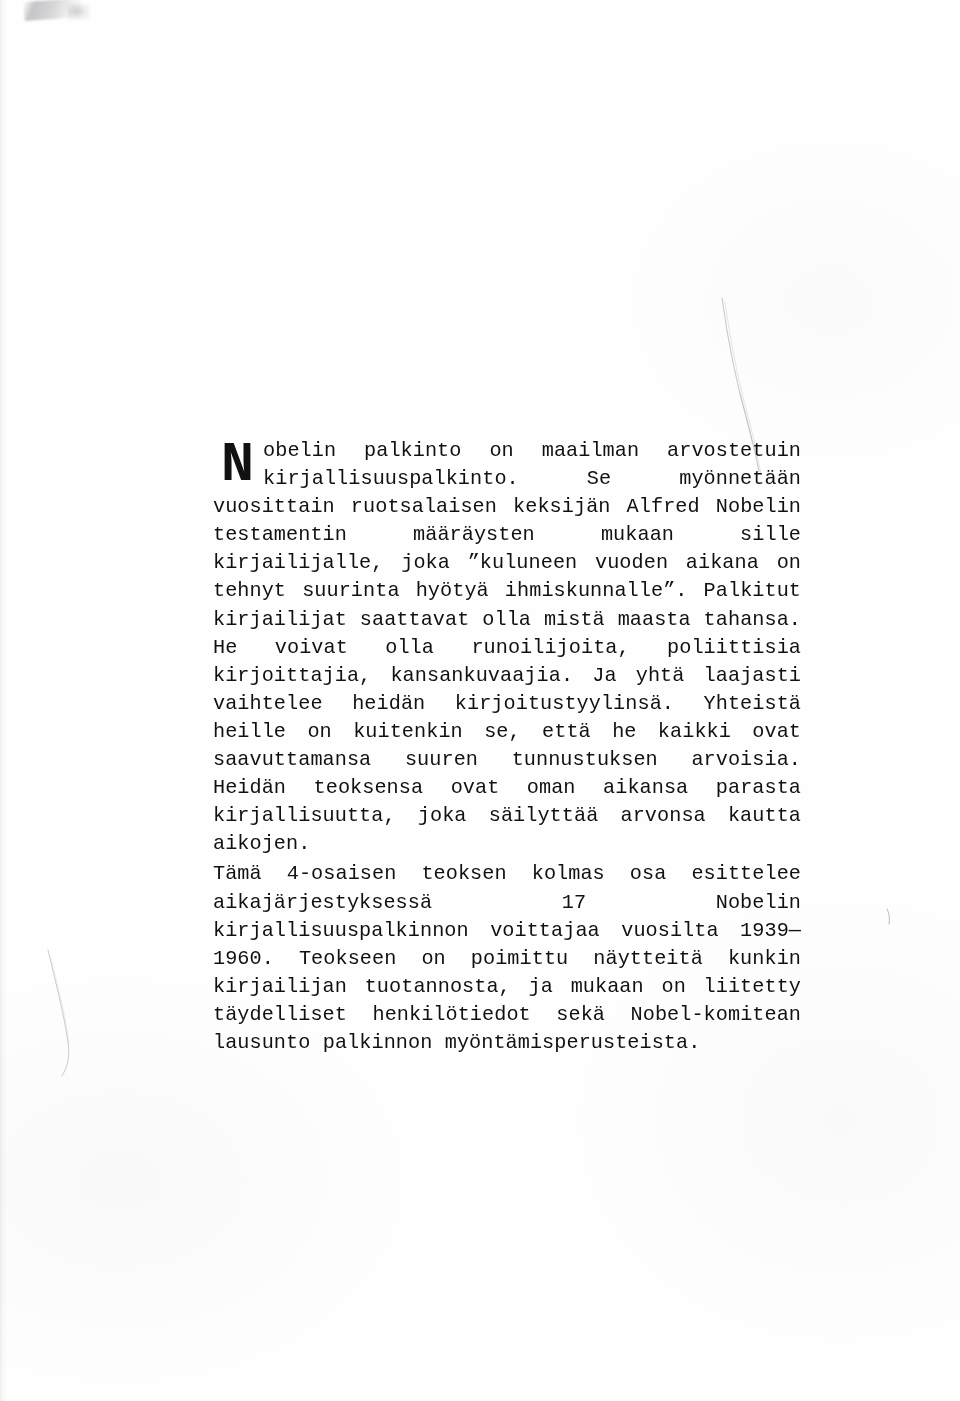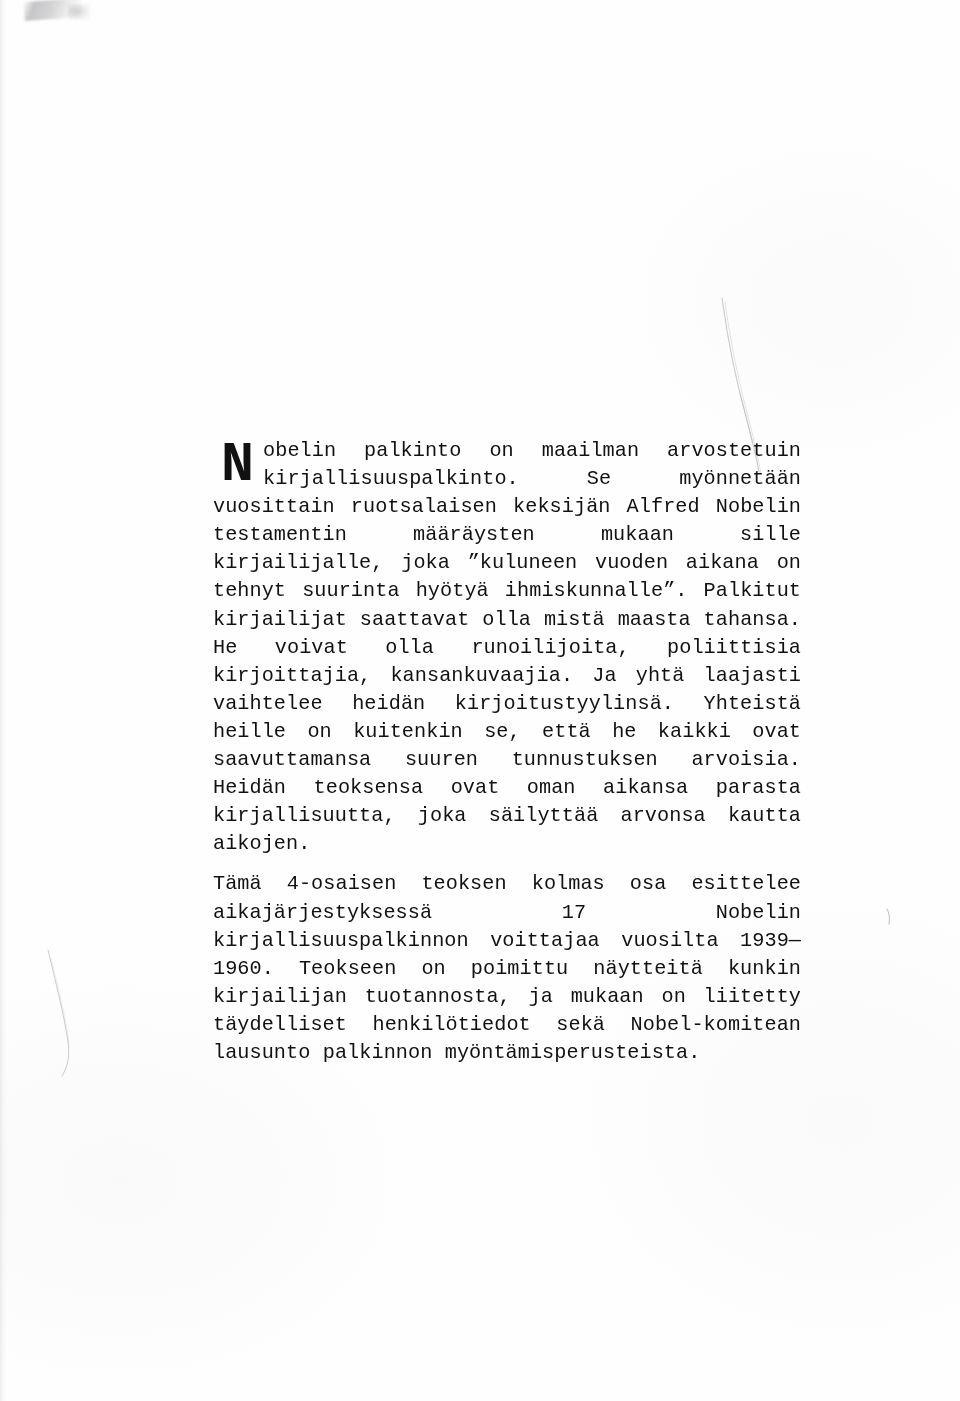--- a/index.html
+++ b/index.html
@@ -112,21 +112,21 @@
     text-align: justify;
     text-justify: inter-word;
     font-size: 20.2px;
     line-height: 28.1px;
     letter-spacing: 0.06px;
     word-spacing: 0.2px;
     hyphens: manual;
   }
 
   .para + .para {
-    margin-top: 12px;
+    margin-top: 2px;
     text-indent: 0;
   }
 
   
   .para.lead::first-letter {
     float: left;
     font-size: 55px;
     line-height: 46px;
     font-weight: 700;
     padding: 5px 9px 0 8px;

